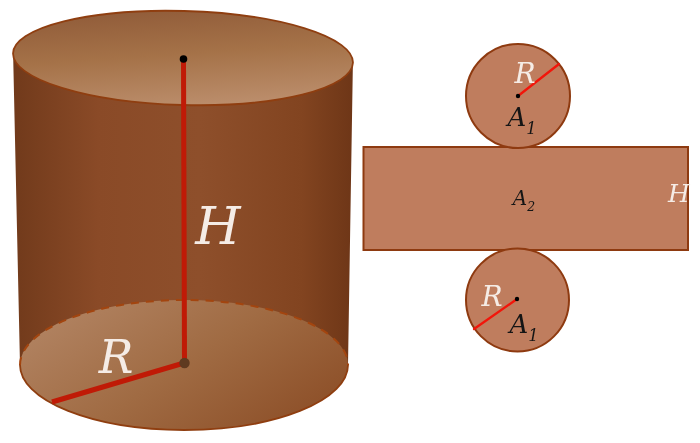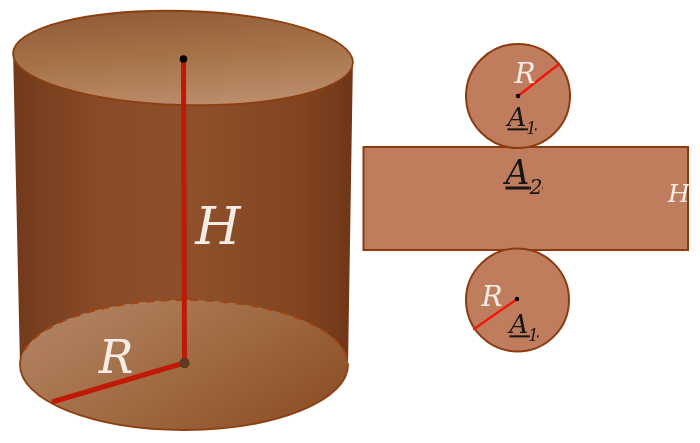--- a/index.html
+++ b/index.html
@@ -15,21 +15,21 @@
     overflow:hidden;
   }
   .stage { position:relative; width:700px; height:443px; }
   .stage svg { position:absolute; left:0; top:0; }
   .lbl {
     position:absolute; transform:translate(-50%,-50%);
     font-style:italic; line-height:1; white-space:nowrap;
     pointer-events:none;
   }
   .lbl.light { color:var(--label_light); }
-  .lbl.dark  { color:var(--label_dark);text-decoration:underline; }
+  .lbl.dark  { color:var(--label_dark); }
   .lbl sub { font-size:0.62em; font-style:italic; position:relative; bottom:-0.12em; }
 
   
   .net-shape  { fill:var(--net_fill); stroke:var(--net_border); stroke-width:2; }
   .red-net    { stroke:var(--red_bright); stroke-width:2.3; stroke-linecap:round; }
   .red-cyl    { stroke:var(--red_dark); stroke-width:5; stroke-linecap:butt; }
   .rim-solid  { fill:none; stroke:var(--outline); stroke-width:1.8; }
   .rim-dashed { fill:none; stroke:var(--dash); stroke-width:2; stroke-dasharray:8 7; }
 </style>
 </head>
@@ -83,21 +83,21 @@
   </svg>
 
   <div class="lbl light" style="left:218px; top:226px; font-size:52px;">H</div>
 
   <div class="lbl light" style="left:116px; top:357px; font-size:46px;">R</div>
 
   <div class="lbl light" style="left:525px; top:74px; font-size:28px;">R</div>
 
   <div class="lbl dark" style="left:522px; top:120px; font-size:26px;"><span>A</span><sub>1</sub></div>
 
-  <div class="lbl dark" style="left:524px; top:176px; font-size:33px;"><span>A</span><sub>2</sub></div>
+  <div class="lbl dark" style="left:524px; top:200px; font-size:20px;"><span>A</span><sub>2</sub></div>
 
   <div class="lbl light" style="left:679px; top:193px; font-size:25px;">H</div>
 
   <div class="lbl light" style="left:492px; top:297px; font-size:28px;">R</div>
 
   <div class="lbl dark" style="left:524px; top:327px; font-size:26px;"><span>A</span><sub>1</sub></div>
 
 </div>
 
 </body></html>

